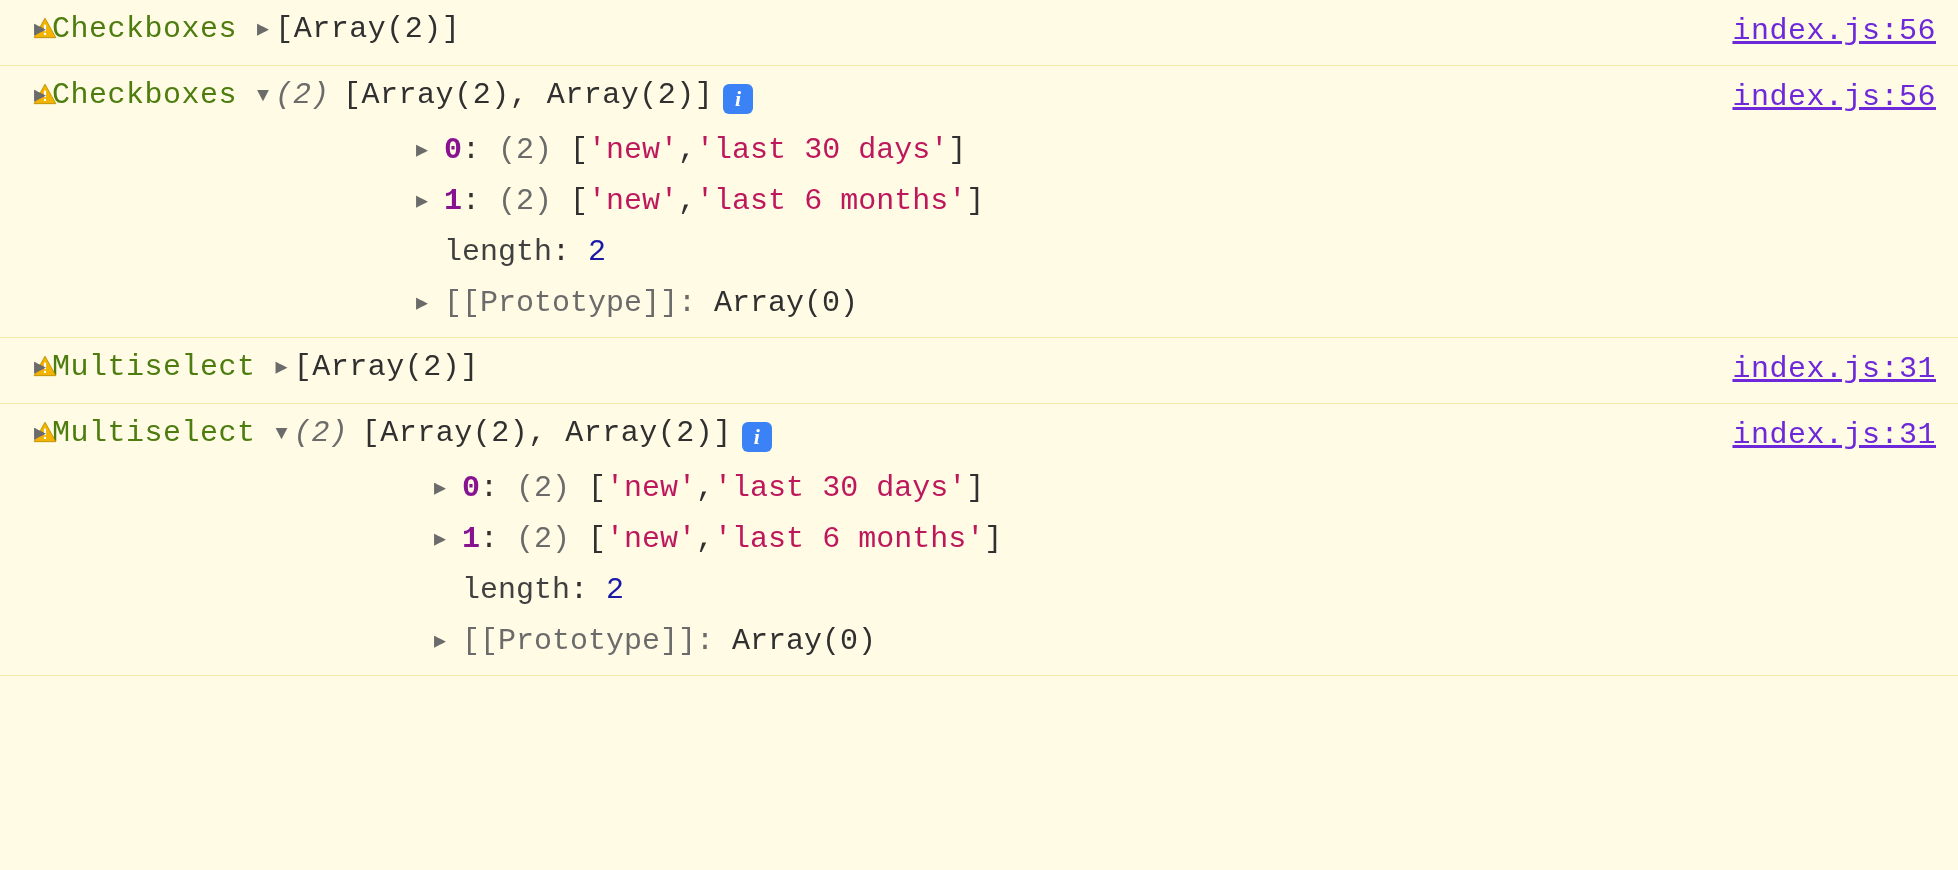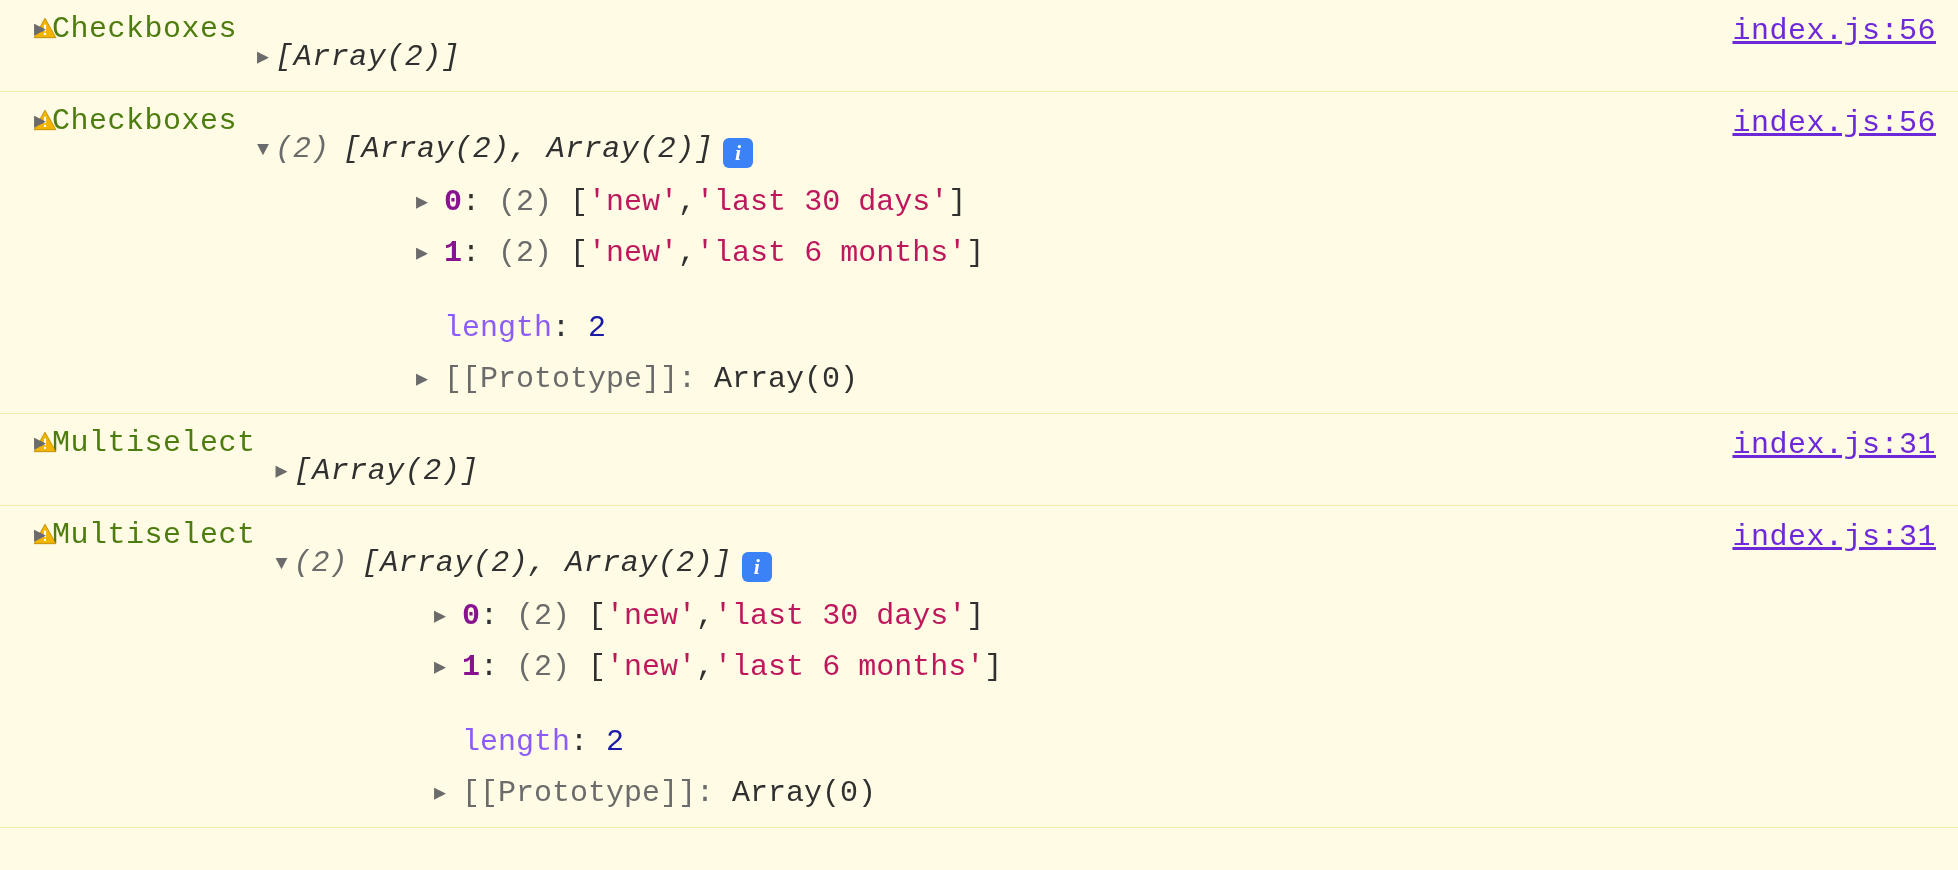--- a/index.html
+++ b/index.html
@@ -64,24 +64,22 @@
   .seg {
     display: inline-flex;
     align-items: baseline;
     margin-right: 20px;
   }
   .label-seg {
     color: #4d7c0f;
     letter-spacing: 0.5px;
   }
   .preview-ital {
-    font-style: italic;
     color: #303030;
     letter-spacing: 0.5px;
-    margin-top: 28px;
   }
   .dim-ital {
     font-style: italic;
     color: #6b6b6b;
   }
   .info-badge {
     display: inline-flex;
     align-items: center;
     justify-content: center;
     width: 30px;
@@ -103,21 +101,21 @@
     padding-top: 2px;
   }
   .children.ms {
     padding-left: 400px;
   }
   .child-line {
     display: flex;
     align-items: baseline;
   }
   .key-idx { color: #881391; font-weight: 700; }
-  .key-prop { color: #8b5cf6; margin-top: 24px; }
+  .key-prop { color: #404040; }
   .num { color: #1a1aa6; }
   .str { color: #be185d; }
   .plain { color: #303030; }
   .dim { color: #6b6b6b; }
   .child-line > .tri { width: 22px; flex-shrink: 0; }
   .pad-tri { display: inline-block; width: 28px; flex-shrink: 0; }
 </style>
 </head>
 <body>
 

